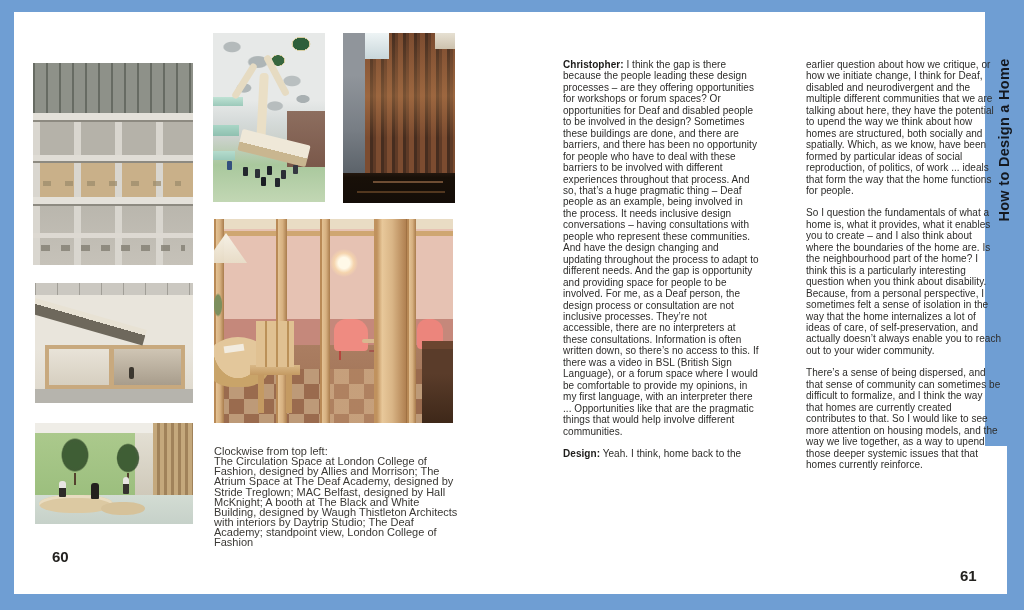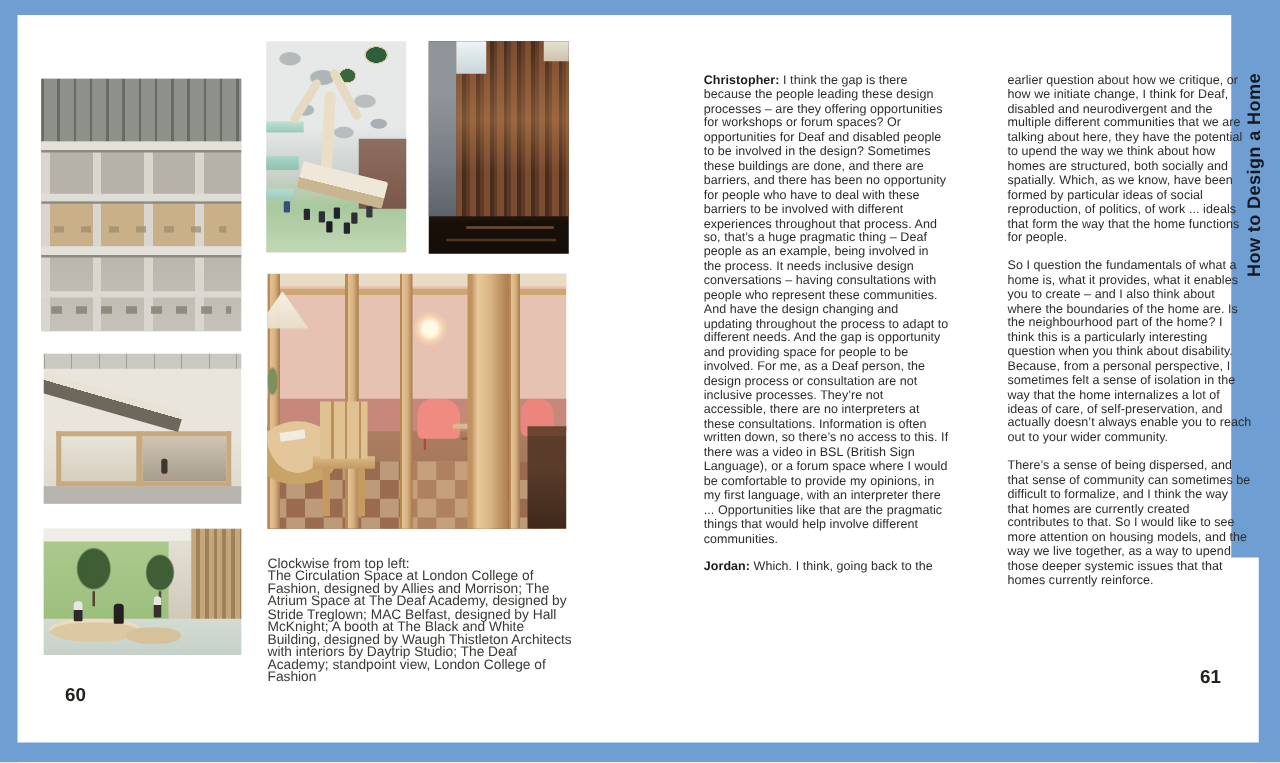--- a/index.html
+++ b/index.html
@@ -16,21 +16,21 @@
   .bar-right-wide   { left:985px; top:0; width:39px; height:446px; }
   .spine-title {
     position:absolute; left:1004px; top:140px;
     transform:translate(-50%,-50%) rotate(-90deg);
     white-space:nowrap; font-size:14.5px; font-weight:700;
     letter-spacing:.3px; color:#14181f;
   }
   
   .pagenum { position:absolute; font-size:15px; font-weight:700; color:#23221f; }
   #pn60 { left:52px; top:548px; }
-  #pn61 { left:960px; top:533px;text-align:right; }
+  #pn61 { left:960px; top:567px;text-align:right; }
   
   .col {
     position:absolute; top:59px; width:196px;
     font-size:10px; line-height:11.45px; letter-spacing:.05px; color:#2d2c2a;
   }
   #col1 { left:563px; }
   #col2 { left:806px; }
   .col p { margin:0 0 11px 0; }
   .col strong { font-weight:700; color:#1d1c1a; }
   
@@ -242,21 +242,21 @@
     <div class="p6-person" id="person3"></div>
   </div>
 
   <div class="caption">
     <div>Clockwise from top left:</div>
     <div>The Circulation Space at London College of Fashion, designed by Allies and Morrison; The Atrium Space at The Deaf Academy, designed by Stride Treglown; MAC Belfast, designed by Hall McKnight; A booth at The Black and White Building, designed by Waugh Thistleton Architects with interiors by Daytrip Studio; The Deaf Academy; standpoint view, London College of Fashion</div>
   </div>
 
   <div class="col" id="col1">
     <p><strong>Christopher:</strong><span> I think the gap is there because the people leading these design processes – are they offering opportunities for workshops or forum spaces? Or opportunities for Deaf and disabled people to be involved in the design? Sometimes these buildings are done, and there are barriers, and there has been no opportunity for people who have to deal with these barriers to be involved with different experiences throughout that process. And so, that’s a huge pragmatic thing – Deaf people as an example, being involved in the process. It needs inclusive design conversations – having consultations with people who represent these communities. And have the design changing and updating throughout the process to adapt to different needs. And the gap is opportunity and providing space for people to be involved. For me, as a Deaf person, the design process or consultation are not inclusive processes. They’re not accessible, there are no interpreters at these consultations. Information is often written down, so there’s no access to this. If there was a video in BSL (British Sign Language), or a forum space where I would be comfortable to provide my opinions, in my first language, with an interpreter there ... Opportunities like that are the pragmatic things that would help involve different communities.</span></p>
-    <p><strong>Jordan:</strong><span> Which. I think, going back to the</span></p>
+    <p><strong>Design:</strong><span> Yeah. I think, home back to the</span></p>
   </div>
 
   <div class="col" id="col2">
     <p><span>earlier question about how we critique, or how we initiate change, I think for Deaf, disabled and neurodivergent and the multiple different communities that we are talking about here, they have the potential to upend the way we think about how homes are structured, both socially and spatially. Which, as we know, have been formed by particular ideas of social reproduction, of politics, of work ... ideals that form the way that the home functions for people.</span></p>
     <p><span>So I question the fundamentals of what a home is, what it provides, what it enables you to create – and I also think about where the boundaries of the home are. Is the neighbourhood part of the home? I think this is a particularly interesting question when you think about disability. Because, from a personal perspective, I sometimes felt a sense of isolation in the way that the home internalizes a lot of ideas of care, of self-preservation, and actually doesn’t always enable you to reach out to your wider community.</span></p>
     <p><span>There’s a sense of being dispersed, and that sense of community can sometimes be difficult to formalize, and I think the way that homes are currently created contributes to that. So I would like to see more attention on housing models, and the way we live together, as a way to upend those deeper systemic issues that that homes currently reinforce.</span></p>
   </div>
 
   <div class="pagenum" id="pn60">60</div>
   <div class="pagenum" id="pn61">61</div>

